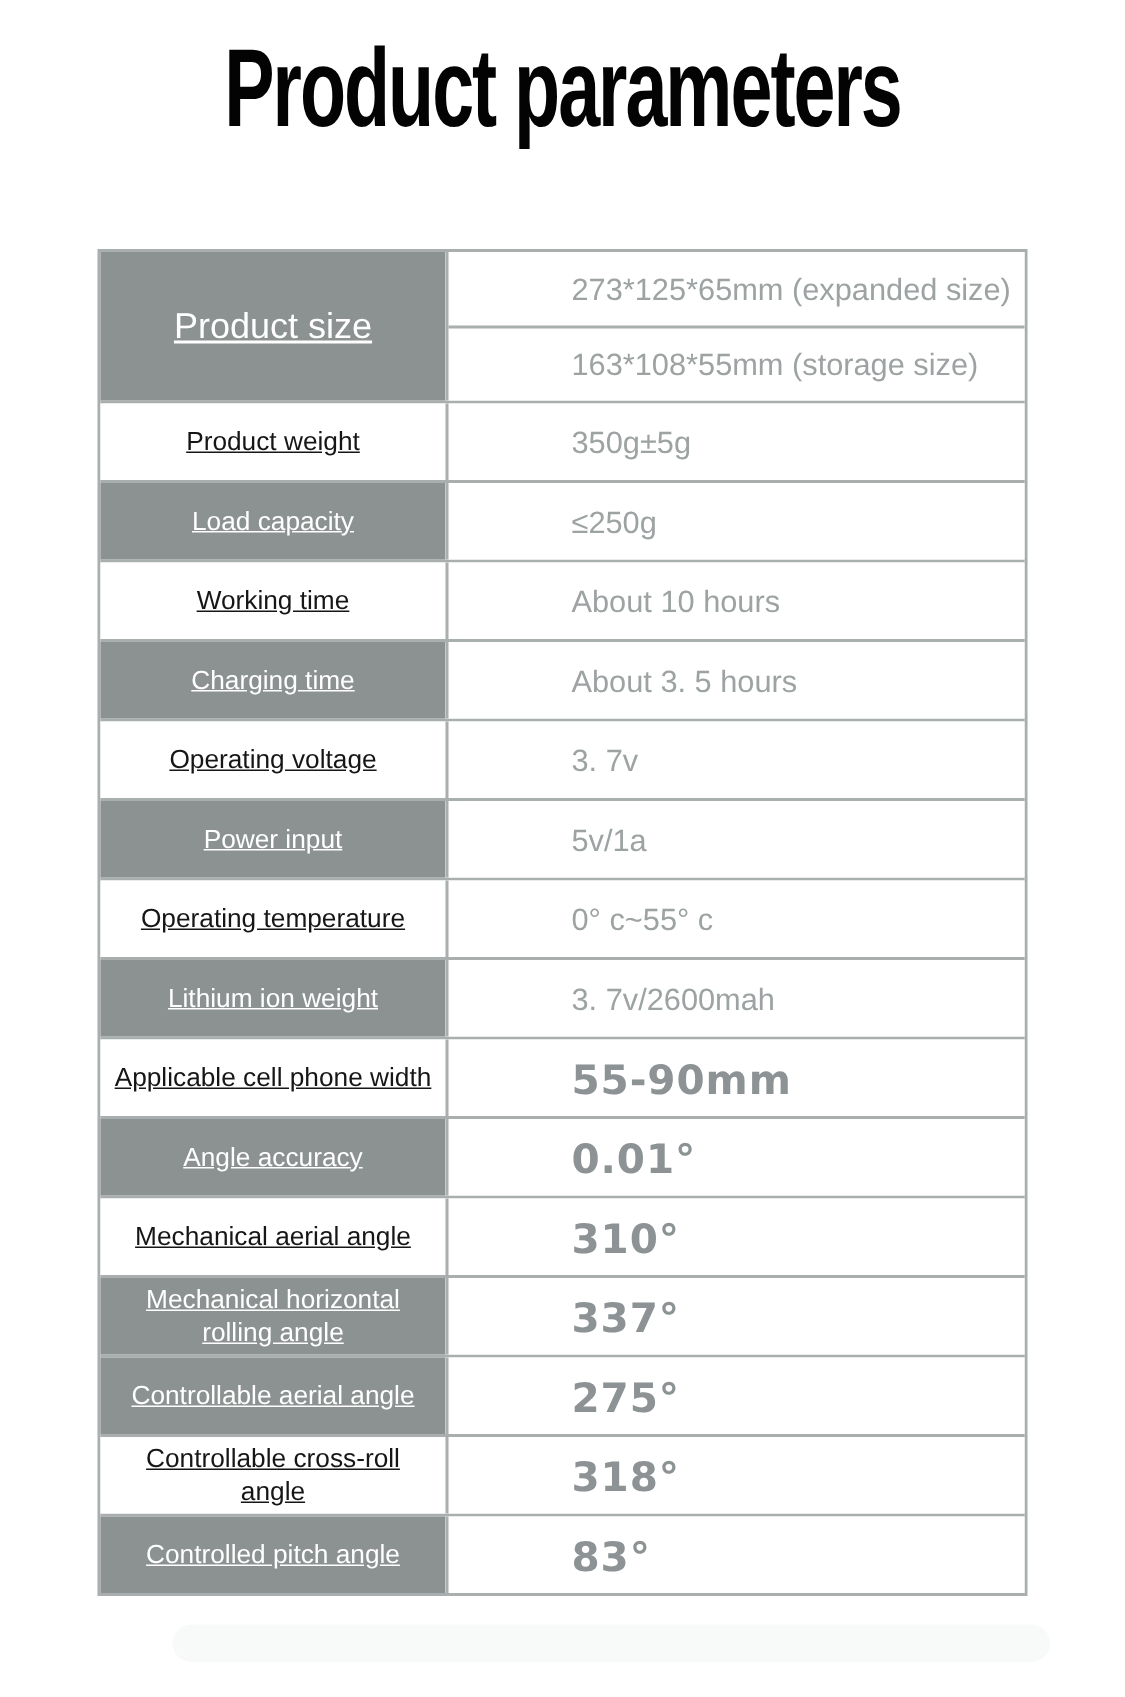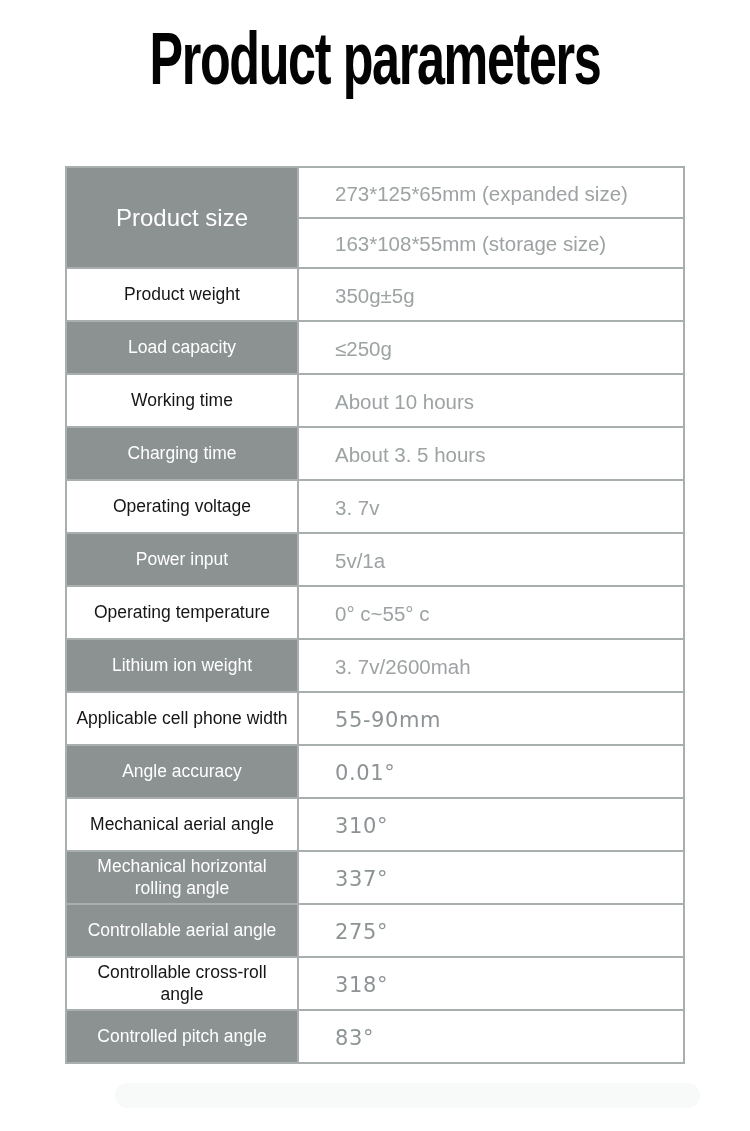--- a/index.html
+++ b/index.html
@@ -53,20 +53,21 @@
     flex: 0 0 230px;
     width: 230px;
     display: flex;
     align-items: center;
     justify-content: center;
     text-align: center;
     font-size: 17.5px;
     line-height: 1.25;
     white-space: pre-line;
     padding: 2px 4px;
+    text-decoration: underline;
   }
   .label-cell.gray {
     background: var(--gray-cell);
     color: #ffffff;
   }
   .label-cell.white {
     background: #ffffff;
     color: var(--label-black);
   }
   .label-cell.large { font-size: 24px; }
@@ -74,34 +75,35 @@
     flex: 1 1 auto;
     display: flex;
     flex-direction: column;
     border-left: 2px solid var(--border);
     background: #ffffff;
   }
   .value-cell {
     flex: 1 1 0;
     display: flex;
     align-items: center;
-    padding-left: 36px;
+    padding-left: 82px;
     padding-top: 3px;
   }
   .value-cell + .value-cell { border-top: 2px solid var(--border); }
   .value-cell.arial {
     font-family: "Liberation Sans", sans-serif;
     font-size: 20.5px;
     color: var(--val-arial);
   }
   .value-cell.geo {
     font-family: "DejaVu Sans", sans-serif;
-    font-size: 21px;
+    font-size: 27px;
     letter-spacing: 0.6px;
     color: var(--val-geo);
+    font-weight: bold;
   }
   .bottom-band {
     position: absolute;
     left: 115px;
     top: 1083px;
     width: 585px;
     height: 25px;
     border-radius: 13px;
     background: var(--band);
   }

